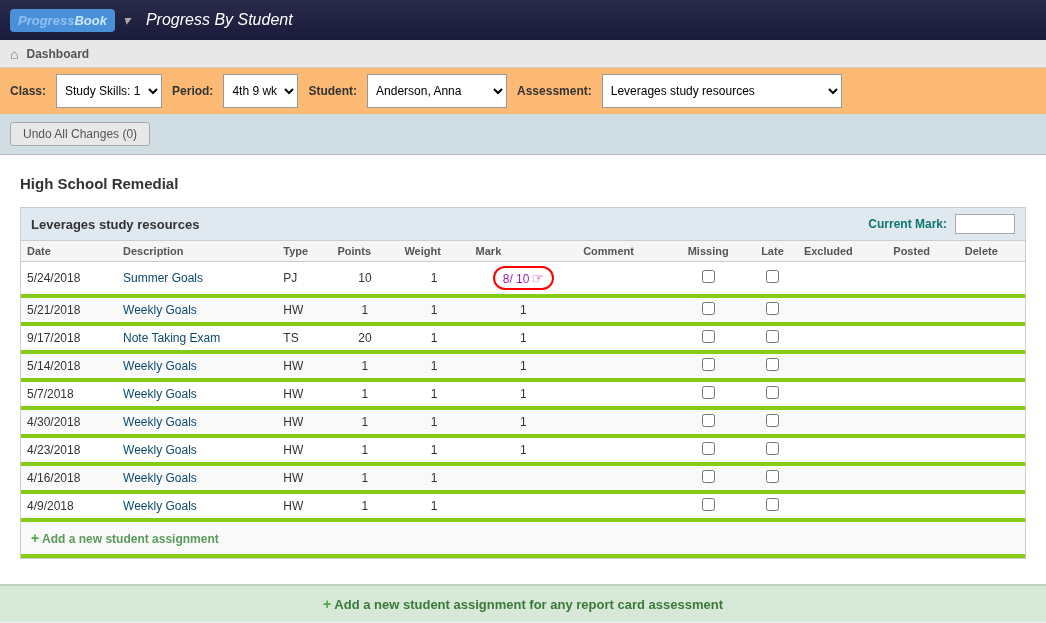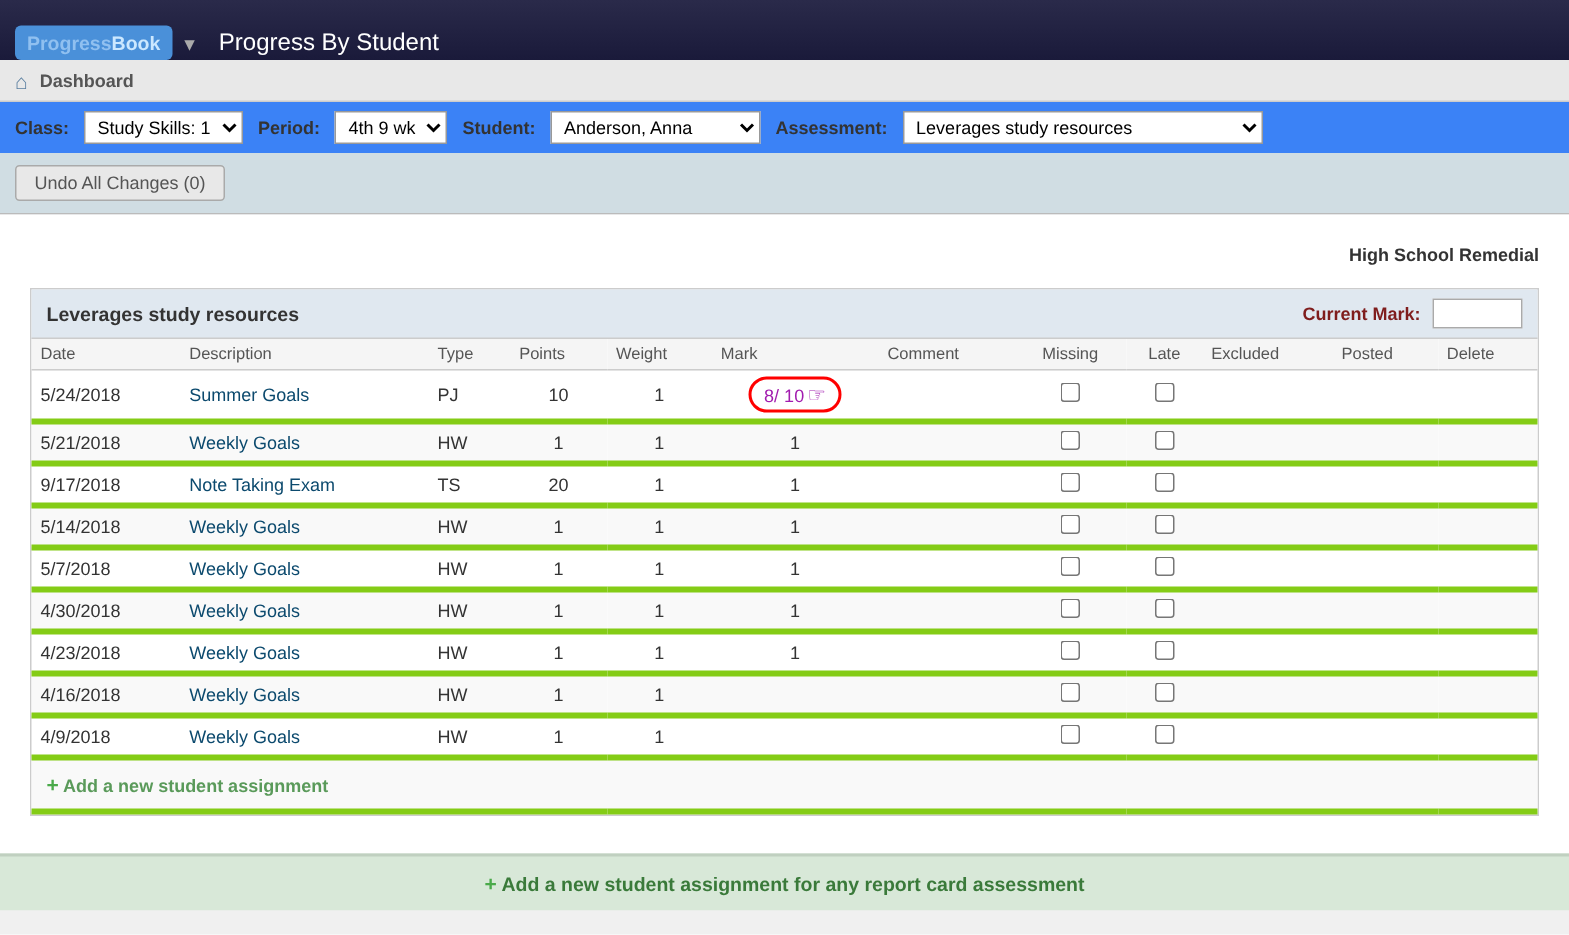--- a/index.html
+++ b/index.html
@@ -4,23 +4,24 @@
   <style>
     * { box-sizing: border-box; margin: 0; padding: 0; }
     body { font-family: Arial, sans-serif; font-size: 12px; background: #f0f0f0; width: 1046px; }
 
     
     .header {
       background: #1a1a2e;
       background: linear-gradient(to bottom, #2a2a4a, #1a1a3a);
       height: 40px;
       display: flex;
-      align-items: flex-end;
+      align-items: center;
       padding: 0 10px;
       color: white;
+      font-style: italic;
     }
     .logo-area {
       display: flex;
       align-items: center;
       gap: 8px;
     }
     .logo-box {
       background: #4a90d9;
       border-radius: 4px;
       padding: 4px 8px;
@@ -58,37 +59,37 @@
       padding: 0 10px;
       border-bottom: 1px solid #ccc;
     }
     .home-icon {
       color: #5a7fa0;
       font-size: 14px;
     }
 
     
     .toolbar {
-      background: #3b82f6;
+      background: #fdba74;
       padding: 6px 10px;
       display: flex;
       align-items: center;
       gap: 10px;
     }
     .toolbar-label {
       font-size: 12px;
       color: #333;
       font-weight: bold;
     }
     .toolbar select {
       font-size: 12px;
       padding: 2px 4px;
       border: 1px solid #999;
       background: white;
-      height: 22px;
+      height: 34px;
     }
 
     
     .undo-section {
       background: #d0dde3;
       padding: 8px 10px;
       border-bottom: 1px solid #bbb;
     }
     .undo-btn {
       background: #e8e8e8;
@@ -101,22 +102,22 @@
     }
 
     
     .main-content {
       padding: 10px 20px;
       background: white;
       margin: 0;
     }
 
     .section-title {
-      text-align: right;
-      font-size: 12px;
+      text-align: left;
+      font-size: 15px;
       font-weight: bold;
       color: #333;
       margin: 10px 0 15px 0;
     }
 
     
     .assessment-block {
       border: 1px solid #ccc;
       margin-bottom: 15px;
     }
@@ -129,42 +130,42 @@
       border-bottom: 1px solid #ccc;
     }
     .assessment-name {
       font-weight: bold;
       font-size: 13px;
       color: #333;
     }
     .current-mark-label {
       font-weight: bold;
       font-size: 12px;
-      color: #7f1d1d;
+      color: #0f766e;
     }
     .current-mark-input {
       border: 1px solid #aaa;
       width: 60px;
       height: 20px;
       font-size: 12px;
       padding: 2px 4px;
     }
 
     
     table {
       width: 100%;
       border-collapse: collapse;
       font-size: 12px;
     }
     thead tr th {
       background: #f5f5f5;
       border-bottom: 1px solid #ccc;
       padding: 4px 6px;
       text-align: left;
-      font-weight: normal;
+      font-weight: bold;
       color: #555;
       font-size: 11px;
     }
     tbody tr {
       border-bottom: 4px solid #84cc16;
     }
     tbody tr:nth-child(even) {
       background: #f9f9f9;
     }
     tbody tr td {

